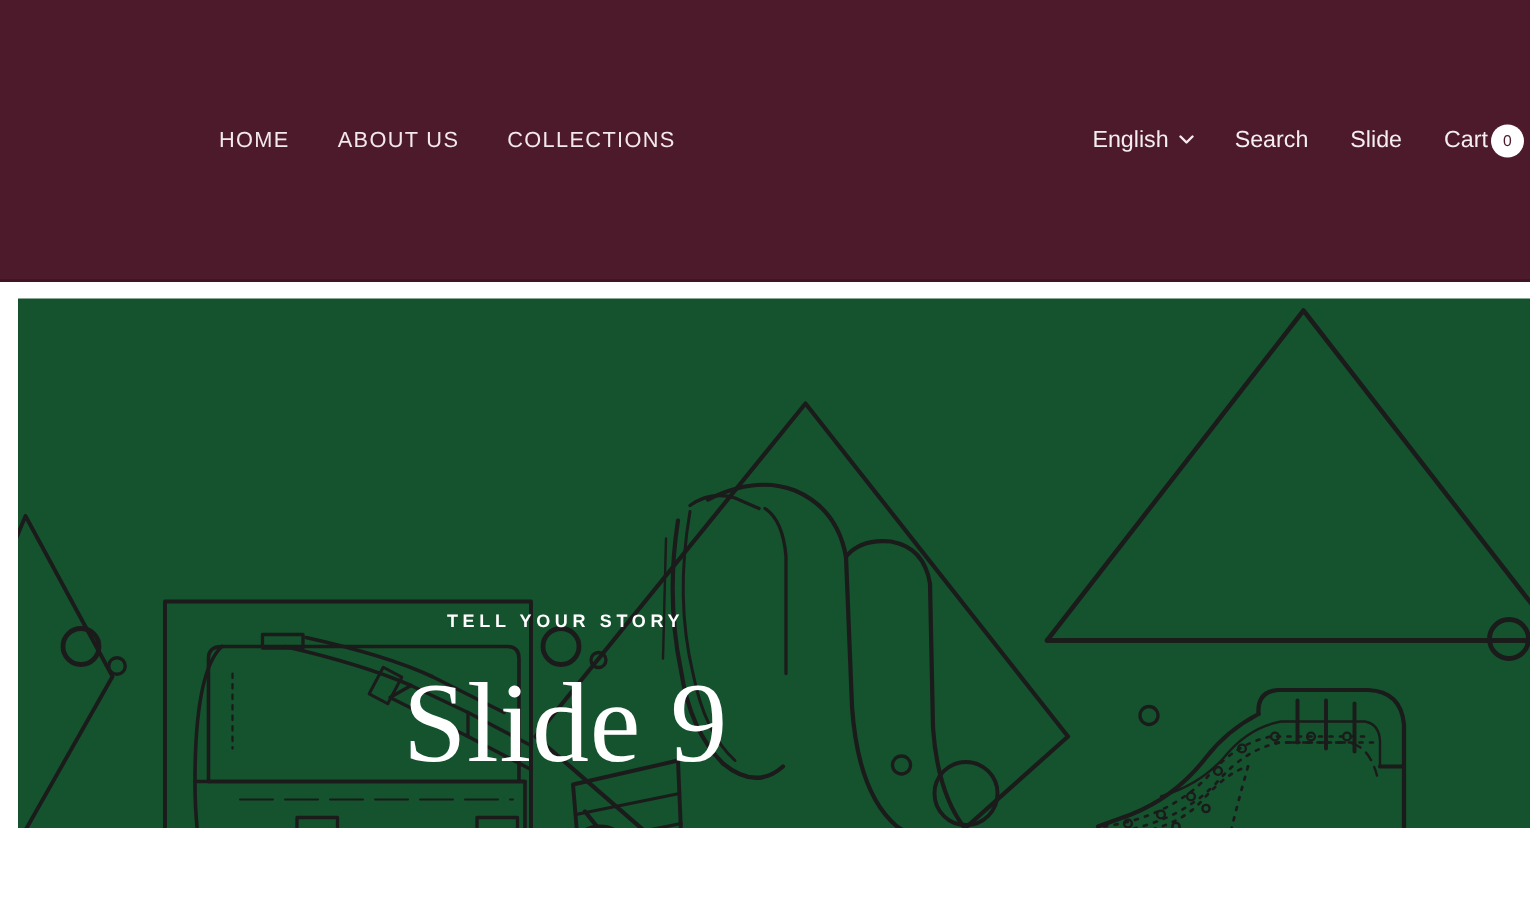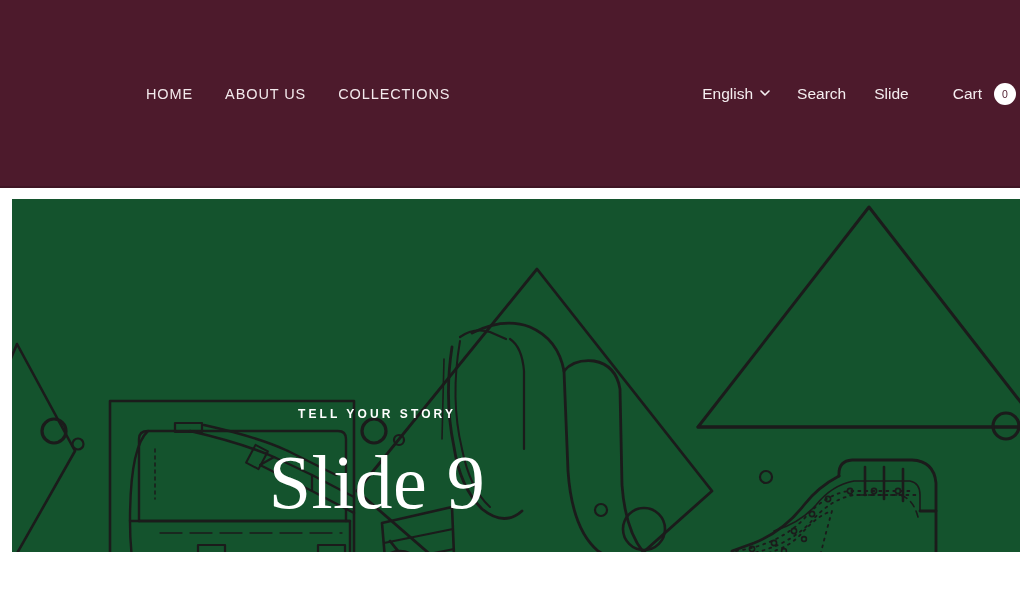--- a/index.html
+++ b/index.html
@@ -80,22 +80,21 @@
   .chev {
     display: inline-block;
     width: 9px; height: 9px;
     position: relative;
     top: -2px;
   }
   .chev svg { display: block; }
   .cart-wrap {
     display: flex;
     align-items: center;
-    gap: 12px;
-    margin-left: 16px;
+    gap: 2px;
   }
   .cart-badge {
     width: 22px;
     height: 22px;
     border-radius: 50%;
     background: #ffffff;
     color: #4d1a2c;
     font-size: 10.5px;
     display: flex;
     align-items: center;

